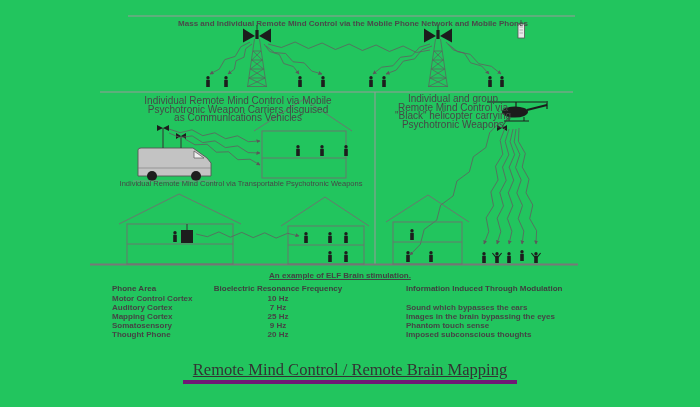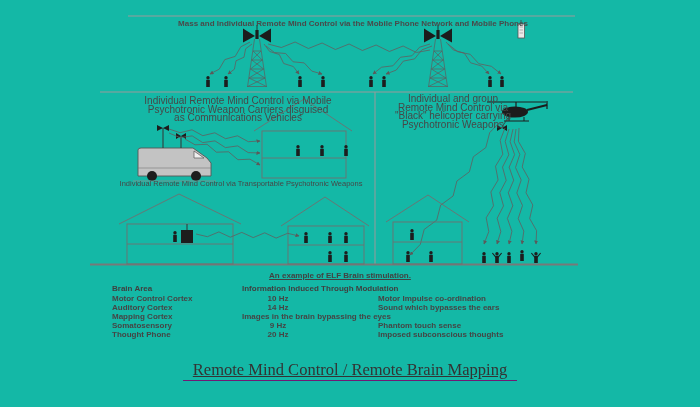--- a/index.html
+++ b/index.html
@@ -1,36 +1,36 @@
 <!DOCTYPE html>
 <html><head>
 <meta charset="utf-8">
 <style>
   html,body{margin:0;padding:0;background:#fff;}
-  #page{position:relative;width:700px;height:407px;background:#14b8a6;overflow:hidden;
+  #page{position:relative;width:700px;height:407px;background:#22c55e;overflow:hidden;
         font-family:"Liberation Sans","DejaVu Sans",sans-serif;color:#464646;}
   svg{position:absolute;left:0;top:0;}
   .txt{position:absolute;color:#474747;}
   .cap{font-size:10px;line-height:8.6px;text-align:center;white-space:pre-line;}
   .toptitle{left:0;top:19px;width:706px;text-align:center;font-size:8px;font-weight:700;color:#4a4a4a;}
   .cap-mobile{left:118px;top:97px;width:240px;}
   .cap-heli{left:383px;top:95px;width:140px;}
   .cap-trans{left:106px;top:180px;width:270px;font-size:7.5px;text-align:center;}
   .elf-title{left:90px;top:271px;width:500px;text-align:center;font-size:8px;font-weight:700;
              color:#424242;}
   .elf-title span{text-decoration:underline;}
   #elf-table{position:absolute;left:112px;top:284px;width:470px;font-size:8px;color:#454545;}
   .trow{display:flex;line-height:9px;font-weight:bold;}
   .trow .c1{width:98px;}
   .trow .c2{width:136px;text-align:center;}
-  .trow .c3{margin-left:32px;flex:1;}
+  .trow .c3{margin-left:60px;flex:1;}
   .thead{font-weight:700;color:#3f3f3f;margin-bottom:1px;}
   .footer{left:0;top:360px;width:700px;text-align:center;
           font-family:"Liberation Serif","DejaVu Serif",serif;font-size:16.5px;color:#333;}
-  .footer span{text-decoration:underline;border-bottom:1px solid #701a75;padding:0 10px 1px 10px;}
+  .footer span{text-decoration:underline;border-bottom:4px solid #701a75;padding:0 10px 1px 10px;}
 </style>
 </head>
 <body>
 
 <div id="page">
 
   <svg width="700" height="407" viewBox="0 0 700 407">
     <defs>
       <marker id="arr" viewBox="0 0 8 8" refX="7" refY="4" markerWidth="5" markerHeight="5" orient="auto">
         <path d="M0,0 L8,4 L0,8 z" fill="#5a5a5a"></path>
@@ -210,35 +210,36 @@
 Psychotronic Weapons</div>
 
   <div class="txt cap cap-trans">Individual Remote Mind Control via Transportable Psychotronic Weapons</div>
 
   <div class="txt elf-title">
     <span>An example of ELF Brain stimulation.</span>
   </div>
 
   <div id="elf-table">
     <div class="trow thead">
-      <div class="c1">Brain Area</div>
+      <div class="c1">Phone Area</div>
+      <div class="c2">Bioelectric Resonance Frequency</div>
       <div class="c3">Information Induced Through Modulation</div>
     </div>
     <div class="trow">
       <div class="c1">Motor Control Cortex</div>
       <div class="c2">10 Hz</div>
-      <div class="c3">Motor Impulse co-ordination</div>
     </div>
     <div class="trow">
       <div class="c1">Auditory Cortex</div>
-      <div class="c2">14 Hz</div>
+      <div class="c2">7 Hz</div>
       <div class="c3">Sound which bypasses the ears</div>
     </div>
     <div class="trow">
       <div class="c1">Mapping Cortex</div>
+      <div class="c2">25 Hz</div>
       <div class="c3">Images in the brain bypassing the eyes</div>
     </div>
     <div class="trow">
       <div class="c1">Somatosensory</div>
       <div class="c2">9 Hz</div>
       <div class="c3">Phantom touch sense</div>
     </div>
     <div class="trow">
       <div class="c1">Thought Phone</div>
       <div class="c2">20 Hz</div>

